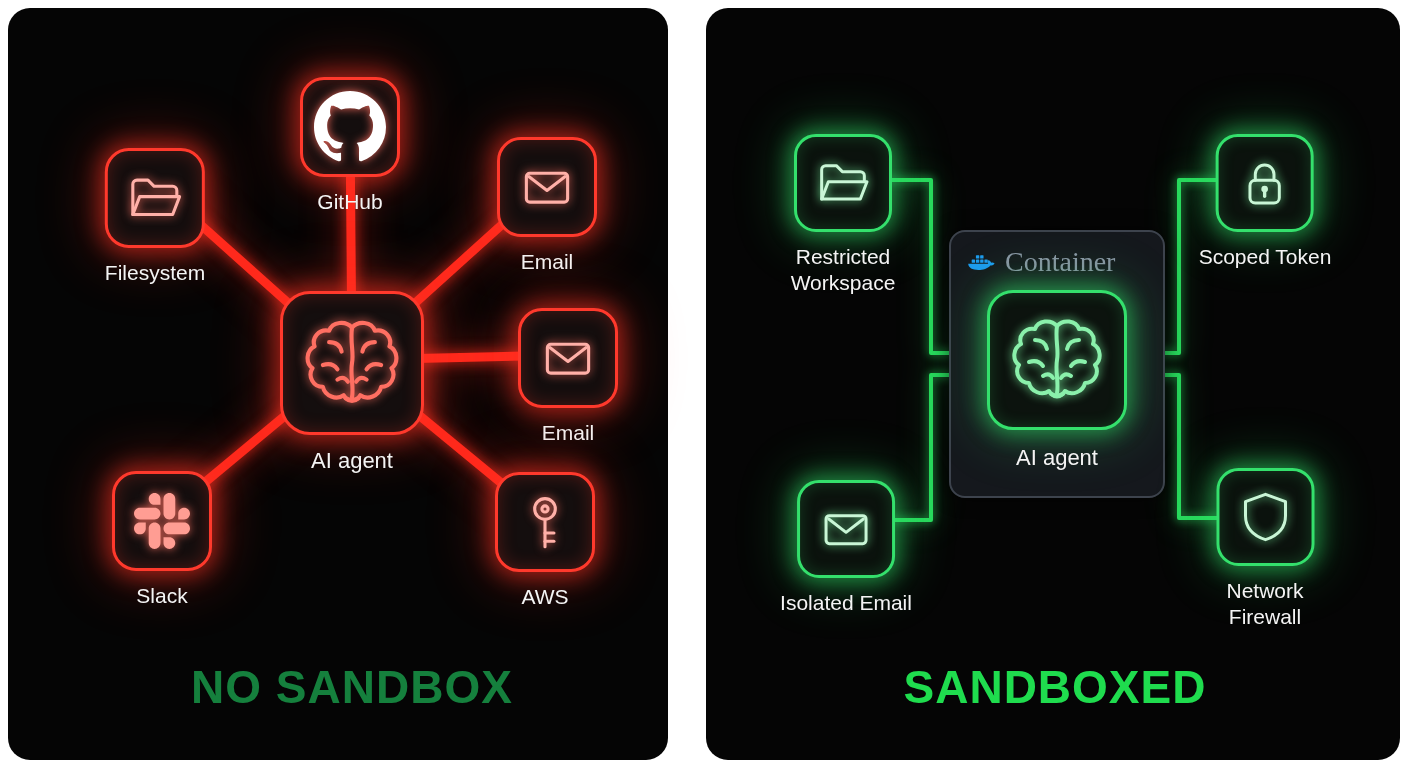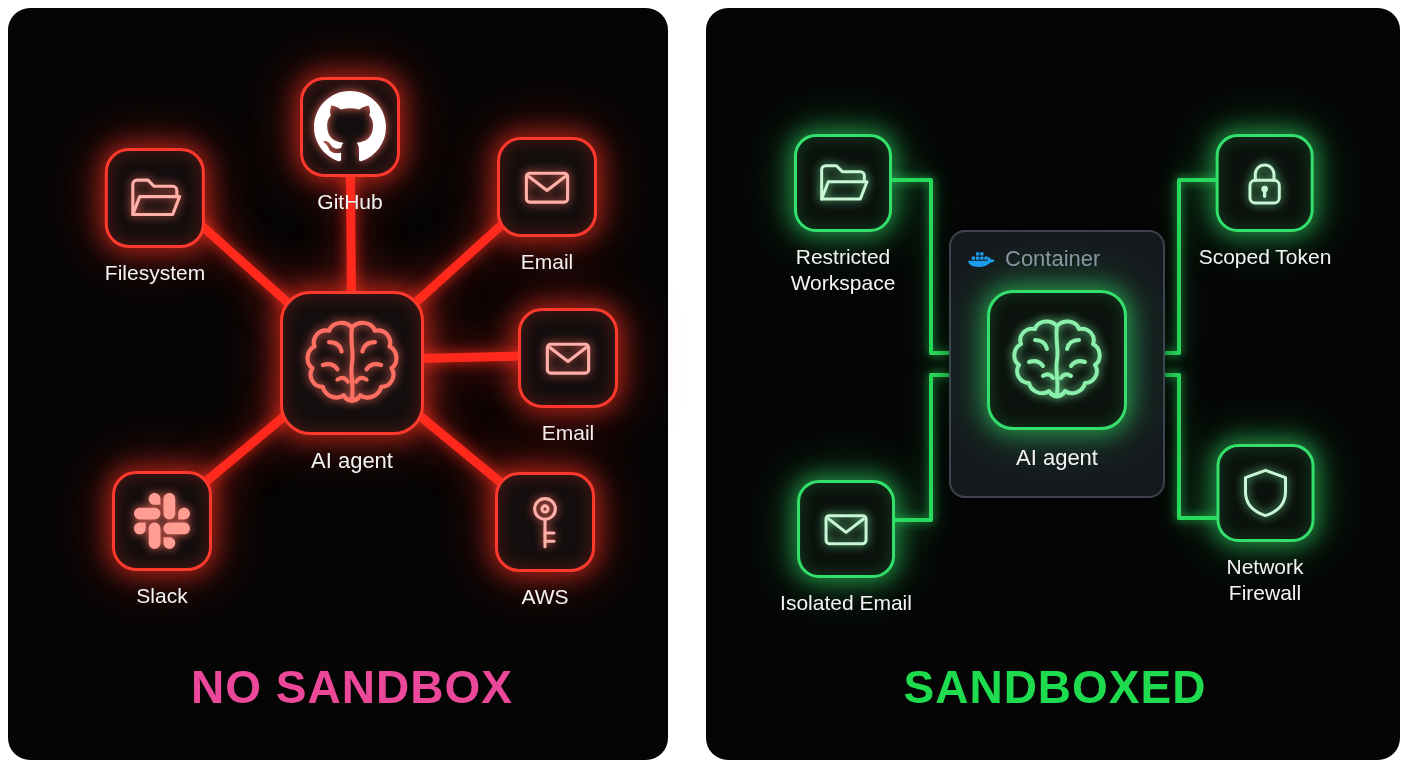--- a/index.html
+++ b/index.html
@@ -16,26 +16,26 @@
   .icon-box.red{width:94px;height:94px;border:3px solid #ff392c;border-radius:24px;background:#140e0e;
       box-shadow:0 0 22px 5px rgba(255,50,35,.55),0 0 55px 12px rgba(255,50,35,.25),inset 0 0 18px rgba(255,60,45,.25);}
   .icon-box.red svg{filter:drop-shadow(0 0 5px rgba(255,110,95,.9));}
   .icon-box.center-red{width:138px;height:138px;border-radius:30px;}
   .icon-box.green{width:92px;height:92px;border:3px solid #34e06c;border-radius:22px;background:#0b120d;
       box-shadow:0 0 20px 5px rgba(48,224,104,.5),0 0 50px 12px rgba(48,224,104,.22),inset 0 0 16px rgba(60,230,115,.2);}
   .icon-box.green svg{filter:drop-shadow(0 0 5px rgba(120,245,160,.9));}
   .icon-box.center-green{width:134px;height:134px;border-radius:26px;background:#0c130e;}
   .node-label{margin-top:12px;color:#f4f4f4;font-size:21px;line-height:1.25;text-align:center;max-width:150px;}
   .panel-title{position:absolute;transform:translateX(-50%);font-size:46px;font-weight:800;letter-spacing:1px;white-space:nowrap;}
-  .title-red{color:#ec4899;}
+  .title-red{color:#15803d;}
   .title-green{color:#1fdc4e;text-align:center;}
   .container-box{position:absolute;background:#15181d;border:2px solid #3d434d;border-radius:16px;
       box-shadow:0 0 18px rgba(0,0,0,.6);}
   .container-header{position:absolute;top:14px;left:16px;display:flex;align-items:center;gap:10px;}
-  .container-header .hdr-label{color:#8a94a4;font-size:22px;}
+  .container-header .hdr-label{color:#8a94a4;font-size:28px;font-family:Liberation Serif, serif;}
 </style>
 </head>
 <body>
 
 <div class="stage">
 
   <div class="panel panel-left">
 
     <svg class="links links-red" width="690" height="752">
       <g stroke="#ff2a1d" stroke-width="9" stroke-linecap="round">
@@ -203,21 +203,21 @@
     <div class="node" style="left:140px;top:472px;">
       <div class="icon-box green">
         <svg width="64" height="64" viewBox="0 0 96 96" fill="none" stroke="#c9f6d6" stroke-width="4.5" stroke-linecap="round" stroke-linejoin="round">
           <rect x="18" y="28" width="60" height="42" rx="5"></rect>
           <path d="M22 33 L48 53 L74 33"></path>
         </svg>
       </div>
       <div class="node-label">Isolated Email</div>
     </div>
 
-    <div class="node" style="left:559px;top:436px;">
+    <div class="node" style="left:559px;top:460px;">
       <div class="icon-box green">
         <svg width="64" height="64" viewBox="0 0 96 96" fill="none" stroke="#c9f6d6" stroke-width="4.5" stroke-linecap="round" stroke-linejoin="round">
           <path d="M48 14 l30 11 v21 c0 18 -12 30 -30 36 c-18 -6 -30 -18 -30 -36 v-21 z"></path>
         </svg>
       </div>
       <div class="node-label">Network Firewall</div>
     </div>
 
     <div class="panel-title title-green" style="left:349px;top:652px;">SANDBOXED</div>
   </div>

